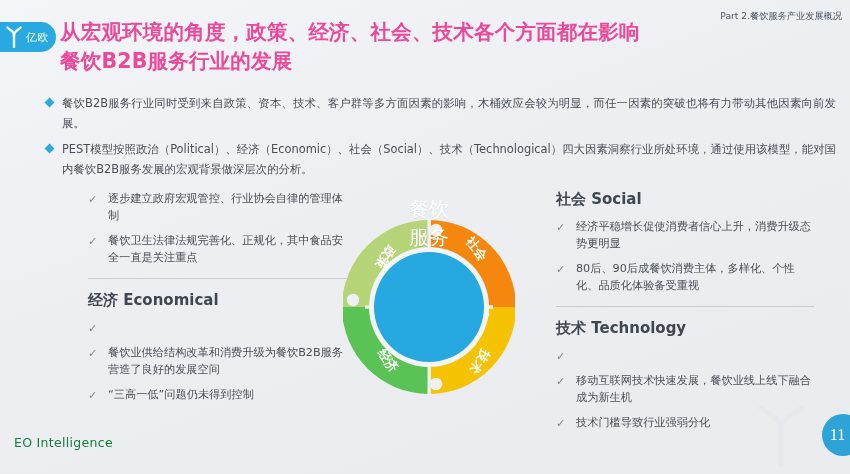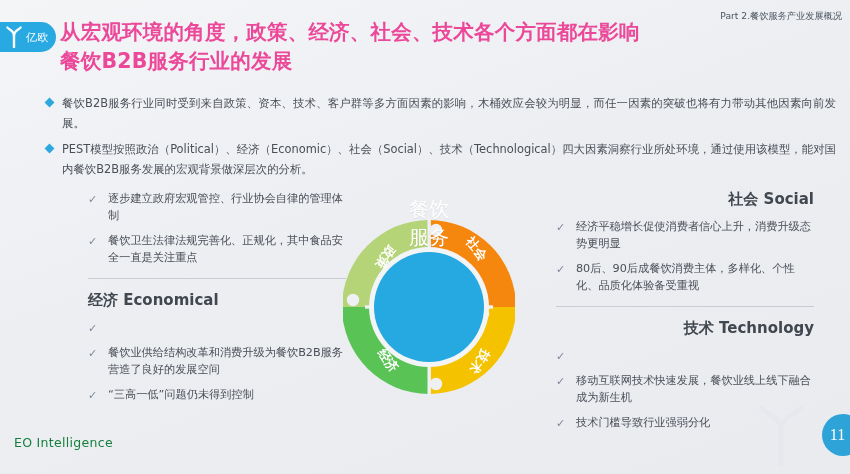--- a/index.html
+++ b/index.html
@@ -60,21 +60,21 @@
   
   .col { position: absolute; width: 258px; }
   .col-left  { left: 88px; top: 190px; }
   .col-right { left: 556px; top: 190px; }
 
   .sec-head {
     font-size: 15px; font-weight: bold; color: #41474f;
     font-family: "DejaVu Sans", "Liberation Sans", sans-serif;
     margin-bottom: 9px; white-space: nowrap;
   }
-  .col-right .sec-head { text-align: right; }
+  .col-right .sec-head { }
 
   .item { display: flex; align-items: flex-start; margin-bottom: 7px; }
   .check {
     flex: 0 0 auto; width: 13px; margin-right: 7px; margin-top: 1px;
     color: #7b879a; font-size: 11px; line-height: 1.55;
     font-family: "DejaVu Sans", sans-serif;
   }
   .item-text {
     color: #4a4f57; font-size: 11.2px; line-height: 1.56;
     font-family: "DejaVu Sans", sans-serif;

